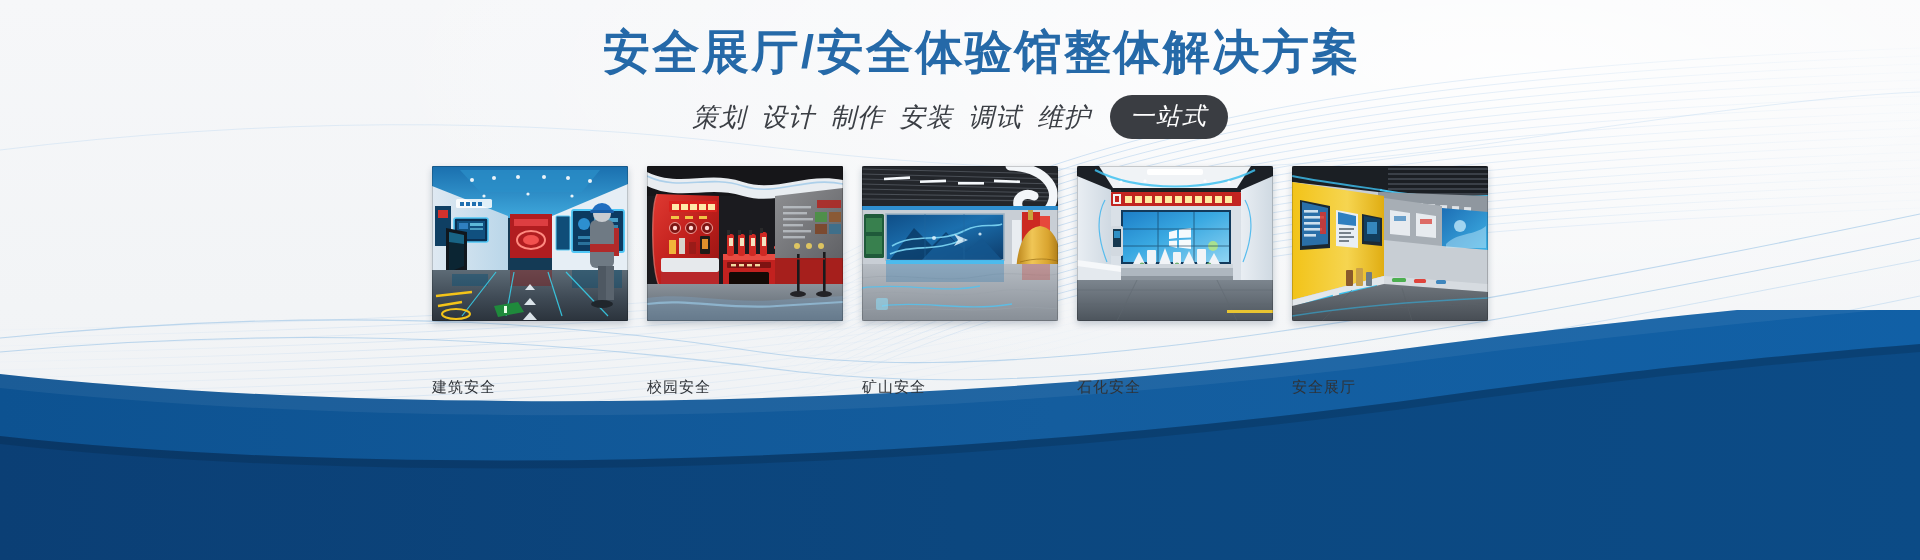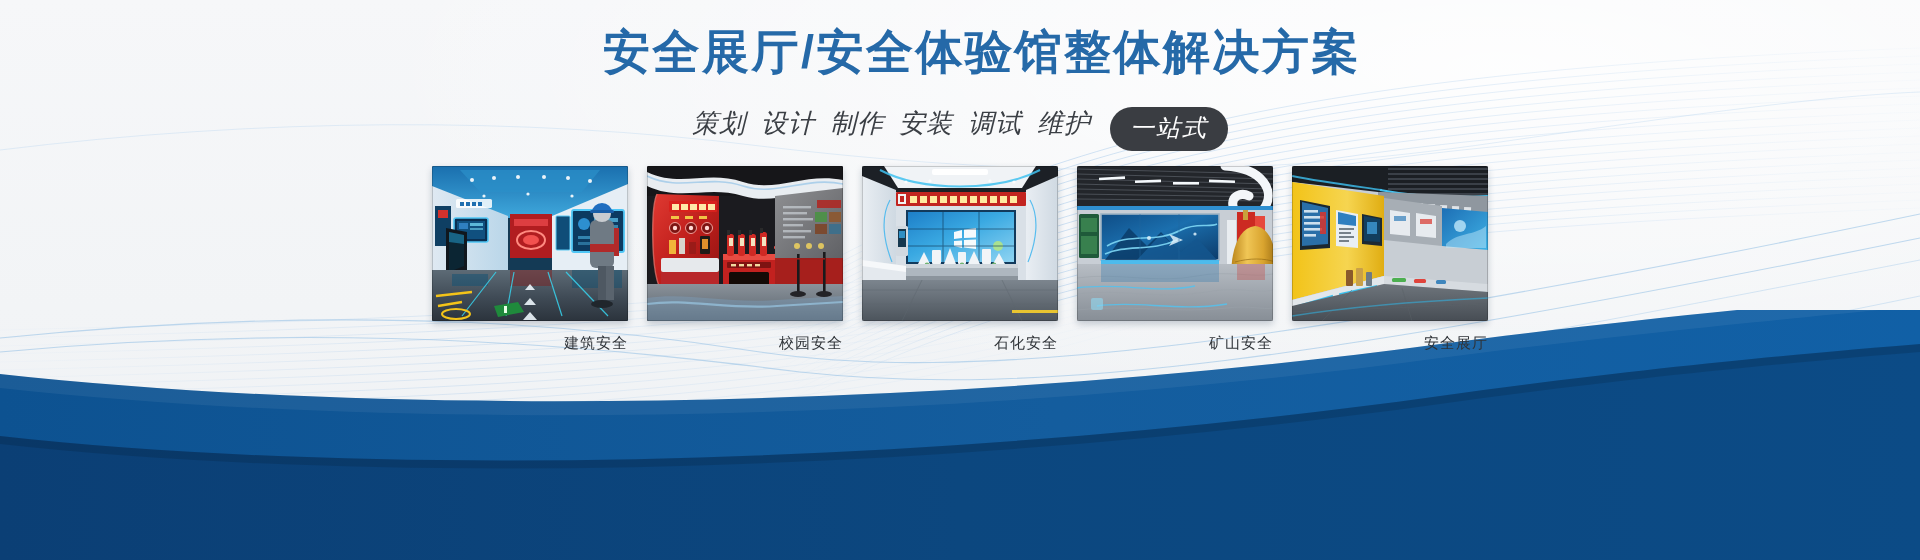--- a/index.html
+++ b/index.html
@@ -57,37 +57,37 @@
     display:inline-flex;
     align-items:center; justify-content:center;
     background:#3a3d42;
     color:#ffffff;
     border-radius:999px;
     font-size:24px;
     padding:5px 20px 7px 20px;
     letter-spacing:2px;
     font-style:italic;
     margin-left:4px;
-    margin-top:12px;
   }
 
   
   .thumbs {
     position:absolute;
     top:166px; left:0; width:1920px;
     display:flex;
     justify-content:center;
     gap:19px;
     z-index:6;
   }
   .thumb {
     width:196px;
     display:flex;
     flex-direction:column;
-    align-items:flex-end;
+    align-items:flex-start;
+    gap:44px;
   }
   .thumb-img {
     width:196px; height:155px;
     border-radius:2px;
     overflow:hidden;
     position:relative;
     box-shadow:0 3px 7px rgba(20,40,70,0.22);
     background:#223;
   }
   .thumb-img svg { display:block; width:196px; height:155px; }
@@ -466,20 +466,136 @@
           <rect width="196" height="155" fill="none" stroke="rgba(0,0,0,0.18)" stroke-width="2"></rect>
         </svg>
       </div>
       <div class="thumb-cap">校园安全</div>
     </div>
 
     <div class="thumb">
       <div class="thumb-img">
         <svg viewBox="0 0 196 155" preserveAspectRatio="none">
           <defs>
+            <linearGradient id="g4mural" x1="0" y1="0" x2="1" y2="1">
+              <stop offset="0%" stop-color="#0f4d86"></stop>
+                <stop offset="45%" stop-color="#1b6fae"></stop>
+                <stop offset="100%" stop-color="#0d3c6b"></stop>
+            </linearGradient>
+            <linearGradient id="g4floor" x1="0" y1="0" x2="0" y2="1">
+              <stop offset="0%" stop-color="#b7bdc4"></stop>
+                <stop offset="100%" stop-color="#878e96"></stop>
+            </linearGradient>
+            <linearGradient id="g4bell" x1="0" y1="0" x2="1" y2="0">
+              <stop offset="0%" stop-color="#b98319"></stop>
+                <stop offset="35%" stop-color="#f0c656"></stop>
+              <stop offset="70%" stop-color="#d9a42f"></stop>
+                <stop offset="100%" stop-color="#9e6f13"></stop>
+            </linearGradient>
+          </defs>
+          <rect width="196" height="155" fill="#d4d9de"></rect>
+
+          <rect x="0" y="0" width="196" height="40" fill="#23262b"></rect>
+          <g stroke="#4a4f56" stroke-width="1.1">
+            <path d="M0,3 L196,8"></path>
+              <path d="M0,8 L196,13"></path>
+              <path d="M0,13 L196,18"></path>
+            <path d="M0,18 L196,23"></path>
+              <path d="M0,23 L196,27"></path>
+              <path d="M0,28 L196,31"></path>
+            <path d="M0,33 L196,35"></path>
+          </g>
+
+          <g fill="#f5f9fc">
+            <rect x="22" y="11" width="26" height="2.6" transform="rotate(-3 35 12)"></rect>
+            <rect x="58" y="14" width="26" height="2.6" transform="rotate(-2 71 15)"></rect>
+            <rect x="96" y="16" width="26" height="2.6"></rect>
+            <rect x="132" y="14" width="26" height="2.6" transform="rotate(2 145 15)"></rect>
+          </g>
+
+          <path d="M148,0 C186,2 200,26 186,44 C176,56 158,52 156,40 C154,30 164,26 172,30" fill="none" stroke="#f3f6f9" stroke-width="9" stroke-linecap="round"></path>
+
+          <rect x="0" y="40" width="196" height="4" fill="#2f8fd0"></rect>
+
+          <rect x="0" y="44" width="196" height="58" fill="#c8ced5"></rect>
+
+          <rect x="2" y="48" width="20" height="44" rx="1.5" fill="#1f5a3a"></rect>
+          <g fill="#3f8a53" opacity="0.8">
+            <rect x="4" y="52" width="16" height="14"></rect>
+              <rect x="4" y="70" width="16" height="18"></rect>
+          </g>
+
+          <rect x="24" y="48" width="118" height="46" fill="url(#g4mural)"></rect>
+          <rect x="24" y="48" width="118" height="46" fill="none" stroke="#9fb3c4" stroke-width="1.6"></rect>
+
+          <g opacity="0.8">
+            <polygon points="28,94 52,62 70,80 84,66 110,94" fill="#0a3a66"></polygon>
+            <polygon points="60,94 84,68 104,86 120,72 140,94" fill="#15578f"></polygon>
+          </g>
+          <g stroke="#7fd8f5" stroke-width="1.6" fill="none" opacity="0.9">
+            <path d="M30,80 C54,66 78,78 104,64 C120,56 132,62 140,58"></path>
+            <path d="M28,88 C50,78 74,86 100,74"></path>
+          </g>
+          <g fill="#dff2fc" opacity="0.85">
+            <polygon points="92,68 106,74 92,80 96,74"></polygon>
+            <circle cx="72" cy="72" r="2"></circle>
+              <circle cx="118" cy="68" r="1.6"></circle>
+          </g>
+
+          <g stroke="#24699d" stroke-width="0.9" opacity="0.55">
+            <path d="M63,48 V94"></path>
+              <path d="M102,48 V94"></path>
+          </g>
+
+          <rect x="24" y="94" width="118" height="4" fill="#3fb9ef" opacity="0.9"></rect>
+
+          <rect x="160" y="46" width="18" height="52" fill="#cc2a22"></rect>
+          <rect x="178" y="50" width="10" height="48" fill="#e6483c"></rect>
+          <rect x="150" y="54" width="9" height="44" fill="#e9edf1"></rect>
+
+          <g>
+            <rect x="166" y="44" width="5" height="10" fill="#c9a23c"></rect>
+            <path d="M154,112 C154,82 162,62 178,60 C194,62 200,82 200,112 Z" fill="url(#g4bell)"></path>
+            <path d="M154,112 L200,112 L200,118 C184,122 168,122 154,118 Z" fill="#b8831a"></path>
+            <g stroke="#8d6512" stroke-width="0.9" opacity="0.7" fill="none">
+              <path d="M158,96 C172,92 188,92 198,96"></path>
+              <path d="M156,104 C172,100 188,100 200,104"></path>
+            </g>
+            <ellipse cx="178" cy="124" rx="26" ry="6" fill="#2f6fbf" opacity="0.85"></ellipse>
+            <ellipse cx="178" cy="130" rx="34" ry="7" fill="none" stroke="#4fc6f5" stroke-width="2"></ellipse>
+          </g>
+
+          <rect x="0" y="98" width="196" height="57" fill="url(#g4floor)"></rect>
+
+          <g stroke="#9ba2a9" stroke-width="0.8" opacity="0.6" fill="none">
+            <path d="M0,112 C40,106 80,118 120,110 C150,104 176,112 196,108"></path>
+            <path d="M0,128 C40,122 80,134 130,126 C160,120 180,128 196,124"></path>
+            <path d="M0,144 C50,138 100,148 150,142 C172,139 186,144 196,142"></path>
+          </g>
+
+          <g opacity="0.28">
+            <rect x="24" y="98" width="118" height="18" fill="#1b6fae"></rect>
+            <rect x="160" y="98" width="28" height="16" fill="#cc2a22"></rect>
+          </g>
+
+          <g stroke="#54c2ef" stroke-width="1.3" fill="none" opacity="0.85">
+            <path d="M0,122 C40,116 80,128 118,120"></path>
+            <path d="M20,140 C60,134 100,146 150,138"></path>
+          </g>
+          <rect x="14" y="132" width="12" height="12" rx="2" fill="#8fd8f2" opacity="0.6"></rect>
+          <rect width="196" height="155" fill="none" stroke="rgba(0,0,0,0.18)" stroke-width="2"></rect>
+        </svg>
+      </div>
+      <div class="thumb-cap">矿山安全</div>
+    </div>
+
+    <div class="thumb">
+      <div class="thumb-img">
+        <svg viewBox="0 0 196 155" preserveAspectRatio="none">
+          <defs>
             <linearGradient id="g3sky" x1="0" y1="0" x2="1" y2="1">
               <stop offset="0%" stop-color="#1d7fc8"></stop>
                 <stop offset="45%" stop-color="#3aa9e2"></stop>
                 <stop offset="100%" stop-color="#8fd4f2"></stop>
             </linearGradient>
             <linearGradient id="g3floor" x1="0" y1="0" x2="0" y2="1">
               <stop offset="0%" stop-color="#7c858e"></stop>
                 <stop offset="100%" stop-color="#4c545c"></stop>
             </linearGradient>
             <linearGradient id="g3wall" x1="0" y1="0" x2="1" y2="0">
@@ -585,136 +701,20 @@
           <rect width="196" height="155" fill="none" stroke="rgba(0,0,0,0.18)" stroke-width="2"></rect>
         </svg>
       </div>
       <div class="thumb-cap">石化安全</div>
     </div>
 
     <div class="thumb">
       <div class="thumb-img">
         <svg viewBox="0 0 196 155" preserveAspectRatio="none">
           <defs>
-            <linearGradient id="g4mural" x1="0" y1="0" x2="1" y2="1">
-              <stop offset="0%" stop-color="#0f4d86"></stop>
-                <stop offset="45%" stop-color="#1b6fae"></stop>
-                <stop offset="100%" stop-color="#0d3c6b"></stop>
-            </linearGradient>
-            <linearGradient id="g4floor" x1="0" y1="0" x2="0" y2="1">
-              <stop offset="0%" stop-color="#b7bdc4"></stop>
-                <stop offset="100%" stop-color="#878e96"></stop>
-            </linearGradient>
-            <linearGradient id="g4bell" x1="0" y1="0" x2="1" y2="0">
-              <stop offset="0%" stop-color="#b98319"></stop>
-                <stop offset="35%" stop-color="#f0c656"></stop>
-              <stop offset="70%" stop-color="#d9a42f"></stop>
-                <stop offset="100%" stop-color="#9e6f13"></stop>
-            </linearGradient>
-          </defs>
-          <rect width="196" height="155" fill="#d4d9de"></rect>
-
-          <rect x="0" y="0" width="196" height="40" fill="#23262b"></rect>
-          <g stroke="#4a4f56" stroke-width="1.1">
-            <path d="M0,3 L196,8"></path>
-              <path d="M0,8 L196,13"></path>
-              <path d="M0,13 L196,18"></path>
-            <path d="M0,18 L196,23"></path>
-              <path d="M0,23 L196,27"></path>
-              <path d="M0,28 L196,31"></path>
-            <path d="M0,33 L196,35"></path>
-          </g>
-
-          <g fill="#f5f9fc">
-            <rect x="22" y="11" width="26" height="2.6" transform="rotate(-3 35 12)"></rect>
-            <rect x="58" y="14" width="26" height="2.6" transform="rotate(-2 71 15)"></rect>
-            <rect x="96" y="16" width="26" height="2.6"></rect>
-            <rect x="132" y="14" width="26" height="2.6" transform="rotate(2 145 15)"></rect>
-          </g>
-
-          <path d="M148,0 C186,2 200,26 186,44 C176,56 158,52 156,40 C154,30 164,26 172,30" fill="none" stroke="#f3f6f9" stroke-width="9" stroke-linecap="round"></path>
-
-          <rect x="0" y="40" width="196" height="4" fill="#2f8fd0"></rect>
-
-          <rect x="0" y="44" width="196" height="58" fill="#c8ced5"></rect>
-
-          <rect x="2" y="48" width="20" height="44" rx="1.5" fill="#1f5a3a"></rect>
-          <g fill="#3f8a53" opacity="0.8">
-            <rect x="4" y="52" width="16" height="14"></rect>
-              <rect x="4" y="70" width="16" height="18"></rect>
-          </g>
-
-          <rect x="24" y="48" width="118" height="46" fill="url(#g4mural)"></rect>
-          <rect x="24" y="48" width="118" height="46" fill="none" stroke="#9fb3c4" stroke-width="1.6"></rect>
-
-          <g opacity="0.8">
-            <polygon points="28,94 52,62 70,80 84,66 110,94" fill="#0a3a66"></polygon>
-            <polygon points="60,94 84,68 104,86 120,72 140,94" fill="#15578f"></polygon>
-          </g>
-          <g stroke="#7fd8f5" stroke-width="1.6" fill="none" opacity="0.9">
-            <path d="M30,80 C54,66 78,78 104,64 C120,56 132,62 140,58"></path>
-            <path d="M28,88 C50,78 74,86 100,74"></path>
-          </g>
-          <g fill="#dff2fc" opacity="0.85">
-            <polygon points="92,68 106,74 92,80 96,74"></polygon>
-            <circle cx="72" cy="72" r="2"></circle>
-              <circle cx="118" cy="68" r="1.6"></circle>
-          </g>
-
-          <g stroke="#24699d" stroke-width="0.9" opacity="0.55">
-            <path d="M63,48 V94"></path>
-              <path d="M102,48 V94"></path>
-          </g>
-
-          <rect x="24" y="94" width="118" height="4" fill="#3fb9ef" opacity="0.9"></rect>
-
-          <rect x="160" y="46" width="18" height="52" fill="#cc2a22"></rect>
-          <rect x="178" y="50" width="10" height="48" fill="#e6483c"></rect>
-          <rect x="150" y="54" width="9" height="44" fill="#e9edf1"></rect>
-
-          <g>
-            <rect x="166" y="44" width="5" height="10" fill="#c9a23c"></rect>
-            <path d="M154,112 C154,82 162,62 178,60 C194,62 200,82 200,112 Z" fill="url(#g4bell)"></path>
-            <path d="M154,112 L200,112 L200,118 C184,122 168,122 154,118 Z" fill="#b8831a"></path>
-            <g stroke="#8d6512" stroke-width="0.9" opacity="0.7" fill="none">
-              <path d="M158,96 C172,92 188,92 198,96"></path>
-              <path d="M156,104 C172,100 188,100 200,104"></path>
-            </g>
-            <ellipse cx="178" cy="124" rx="26" ry="6" fill="#2f6fbf" opacity="0.85"></ellipse>
-            <ellipse cx="178" cy="130" rx="34" ry="7" fill="none" stroke="#4fc6f5" stroke-width="2"></ellipse>
-          </g>
-
-          <rect x="0" y="98" width="196" height="57" fill="url(#g4floor)"></rect>
-
-          <g stroke="#9ba2a9" stroke-width="0.8" opacity="0.6" fill="none">
-            <path d="M0,112 C40,106 80,118 120,110 C150,104 176,112 196,108"></path>
-            <path d="M0,128 C40,122 80,134 130,126 C160,120 180,128 196,124"></path>
-            <path d="M0,144 C50,138 100,148 150,142 C172,139 186,144 196,142"></path>
-          </g>
-
-          <g opacity="0.28">
-            <rect x="24" y="98" width="118" height="18" fill="#1b6fae"></rect>
-            <rect x="160" y="98" width="28" height="16" fill="#cc2a22"></rect>
-          </g>
-
-          <g stroke="#54c2ef" stroke-width="1.3" fill="none" opacity="0.85">
-            <path d="M0,122 C40,116 80,128 118,120"></path>
-            <path d="M20,140 C60,134 100,146 150,138"></path>
-          </g>
-          <rect x="14" y="132" width="12" height="12" rx="2" fill="#8fd8f2" opacity="0.6"></rect>
-          <rect width="196" height="155" fill="none" stroke="rgba(0,0,0,0.18)" stroke-width="2"></rect>
-        </svg>
-      </div>
-      <div class="thumb-cap">矿山安全</div>
-    </div>
-
-    <div class="thumb">
-      <div class="thumb-img">
-        <svg viewBox="0 0 196 155" preserveAspectRatio="none">
-          <defs>
             <linearGradient id="g5yellow" x1="0" y1="0" x2="1" y2="0">
               <stop offset="0%" stop-color="#f2c318"></stop>
                 <stop offset="60%" stop-color="#f6d550"></stop>
                 <stop offset="100%" stop-color="#e0ad12"></stop>
             </linearGradient>
             <linearGradient id="g5floor" x1="0" y1="0" x2="0" y2="1">
               <stop offset="0%" stop-color="#6e757c"></stop>
                 <stop offset="100%" stop-color="#474d54"></stop>
             </linearGradient>
             <linearGradient id="g5counter" x1="0" y1="0" x2="0" y2="1">

